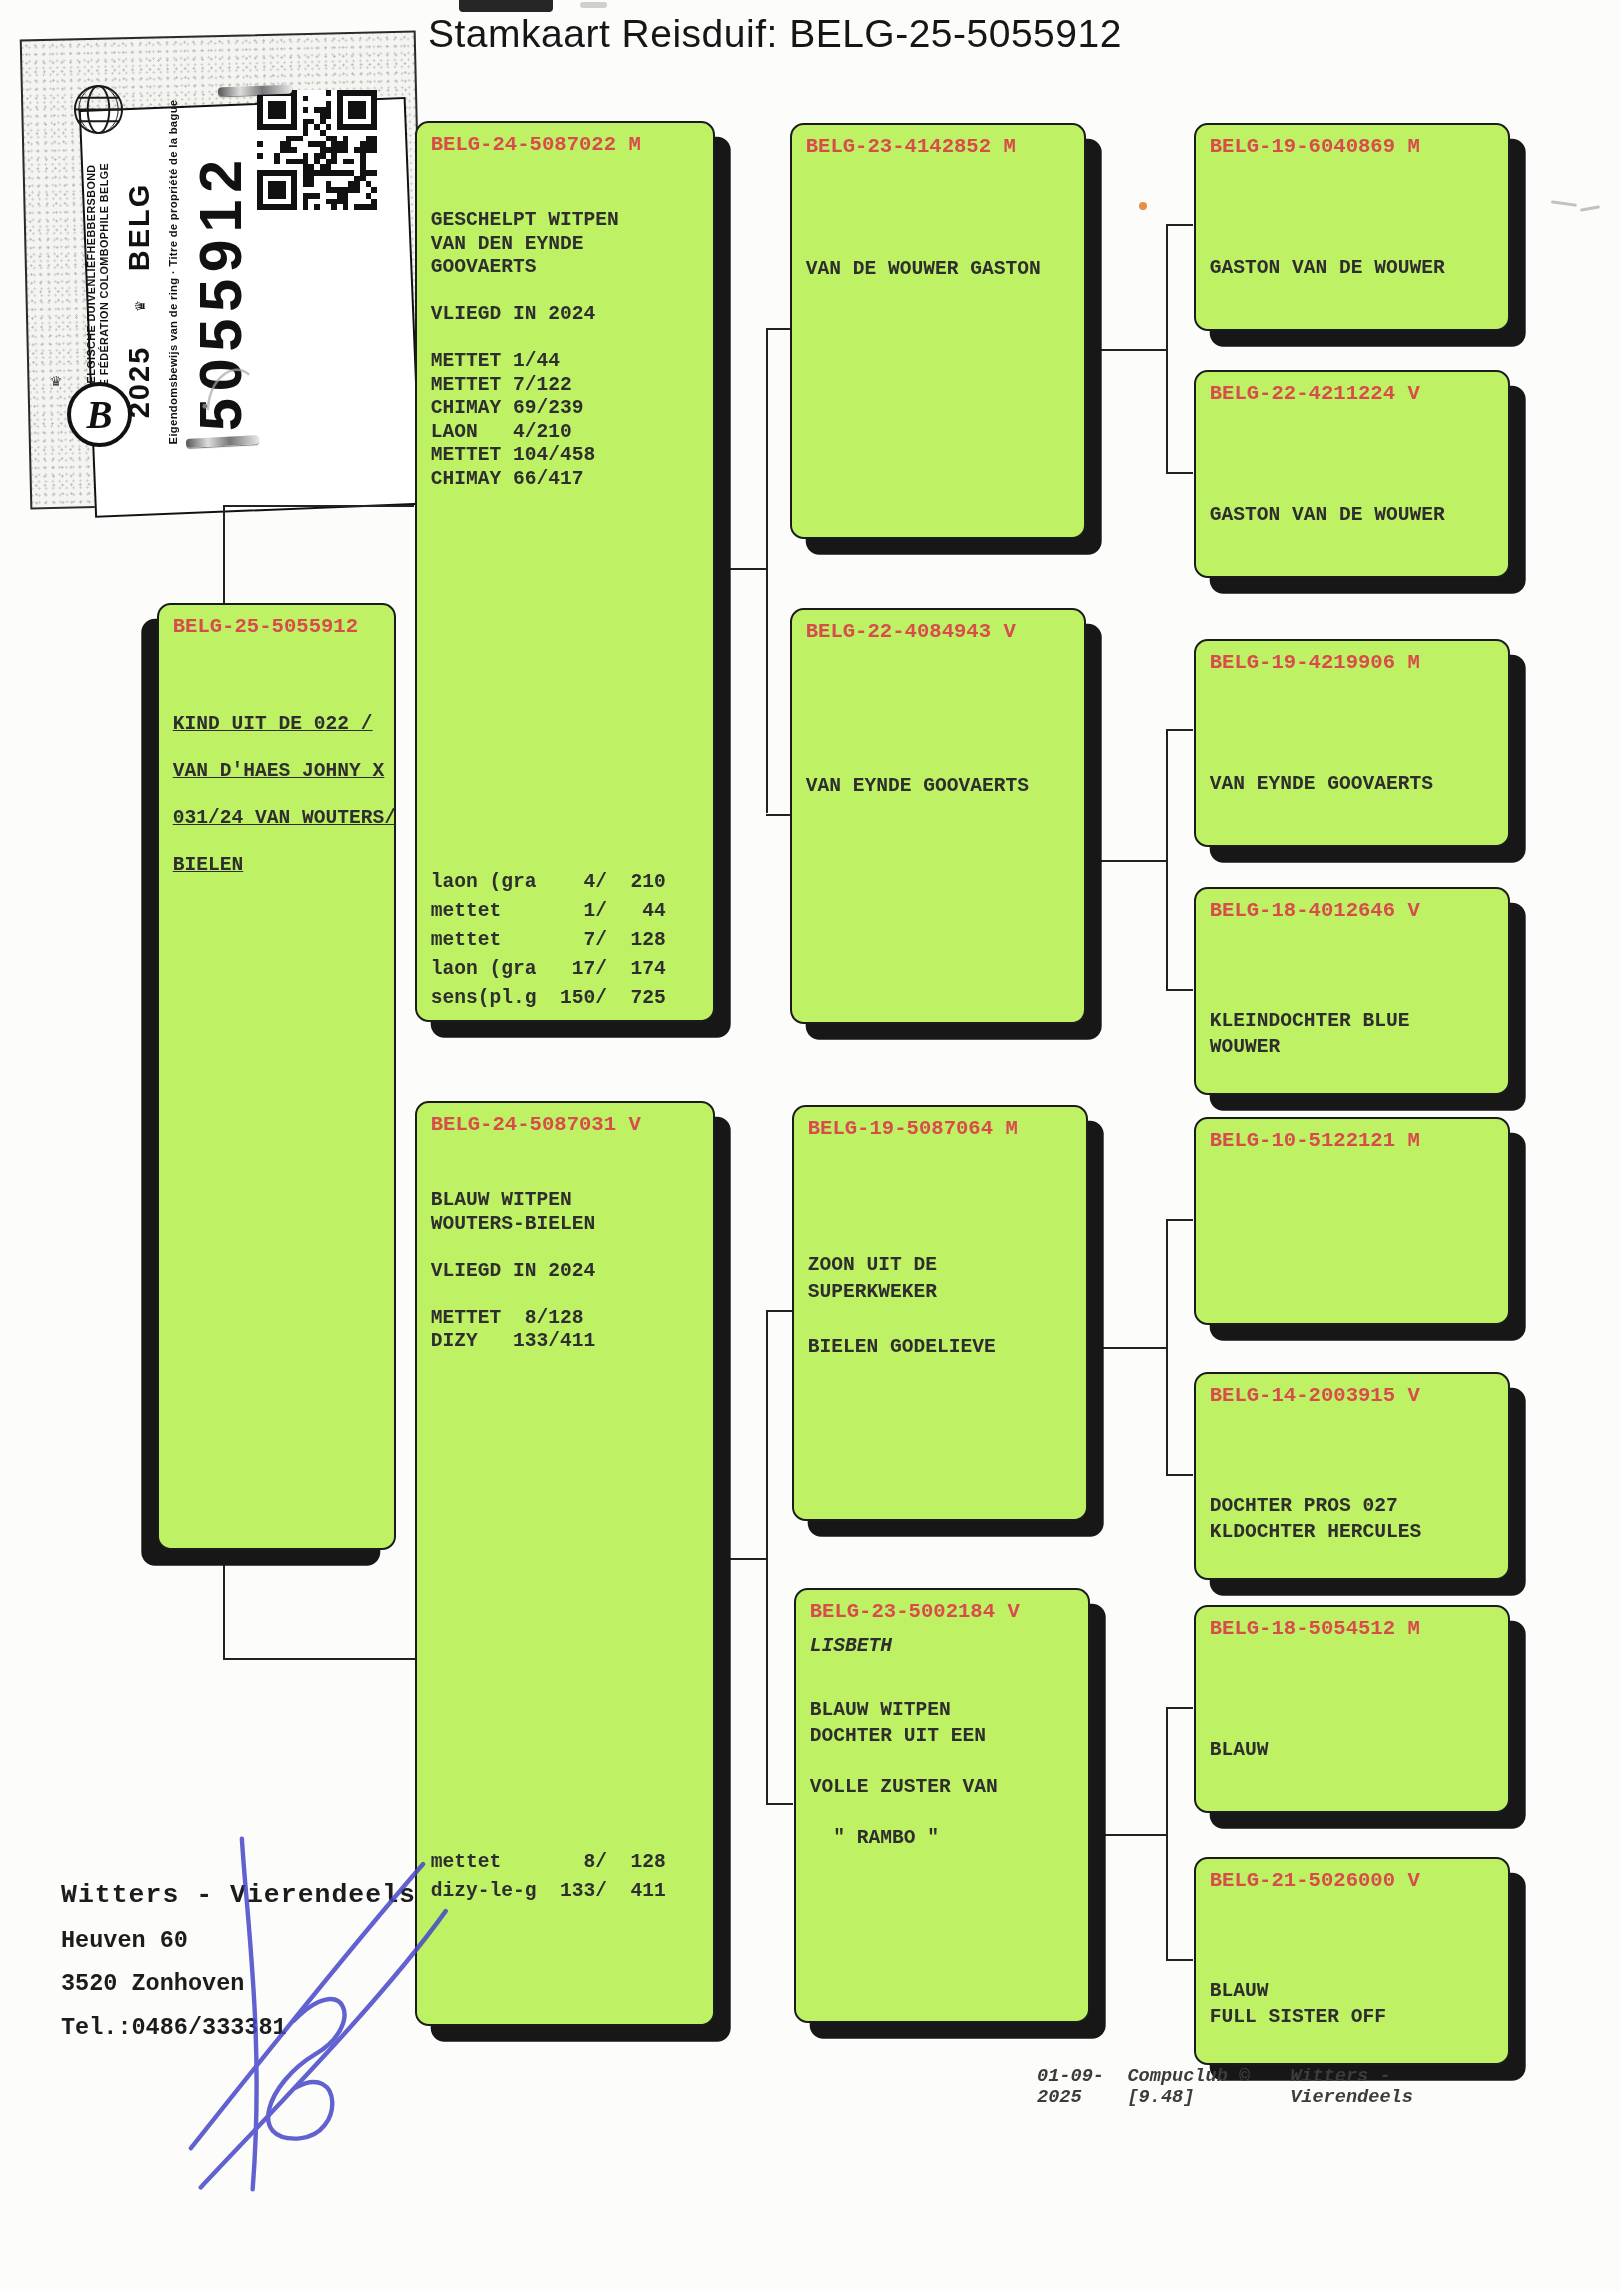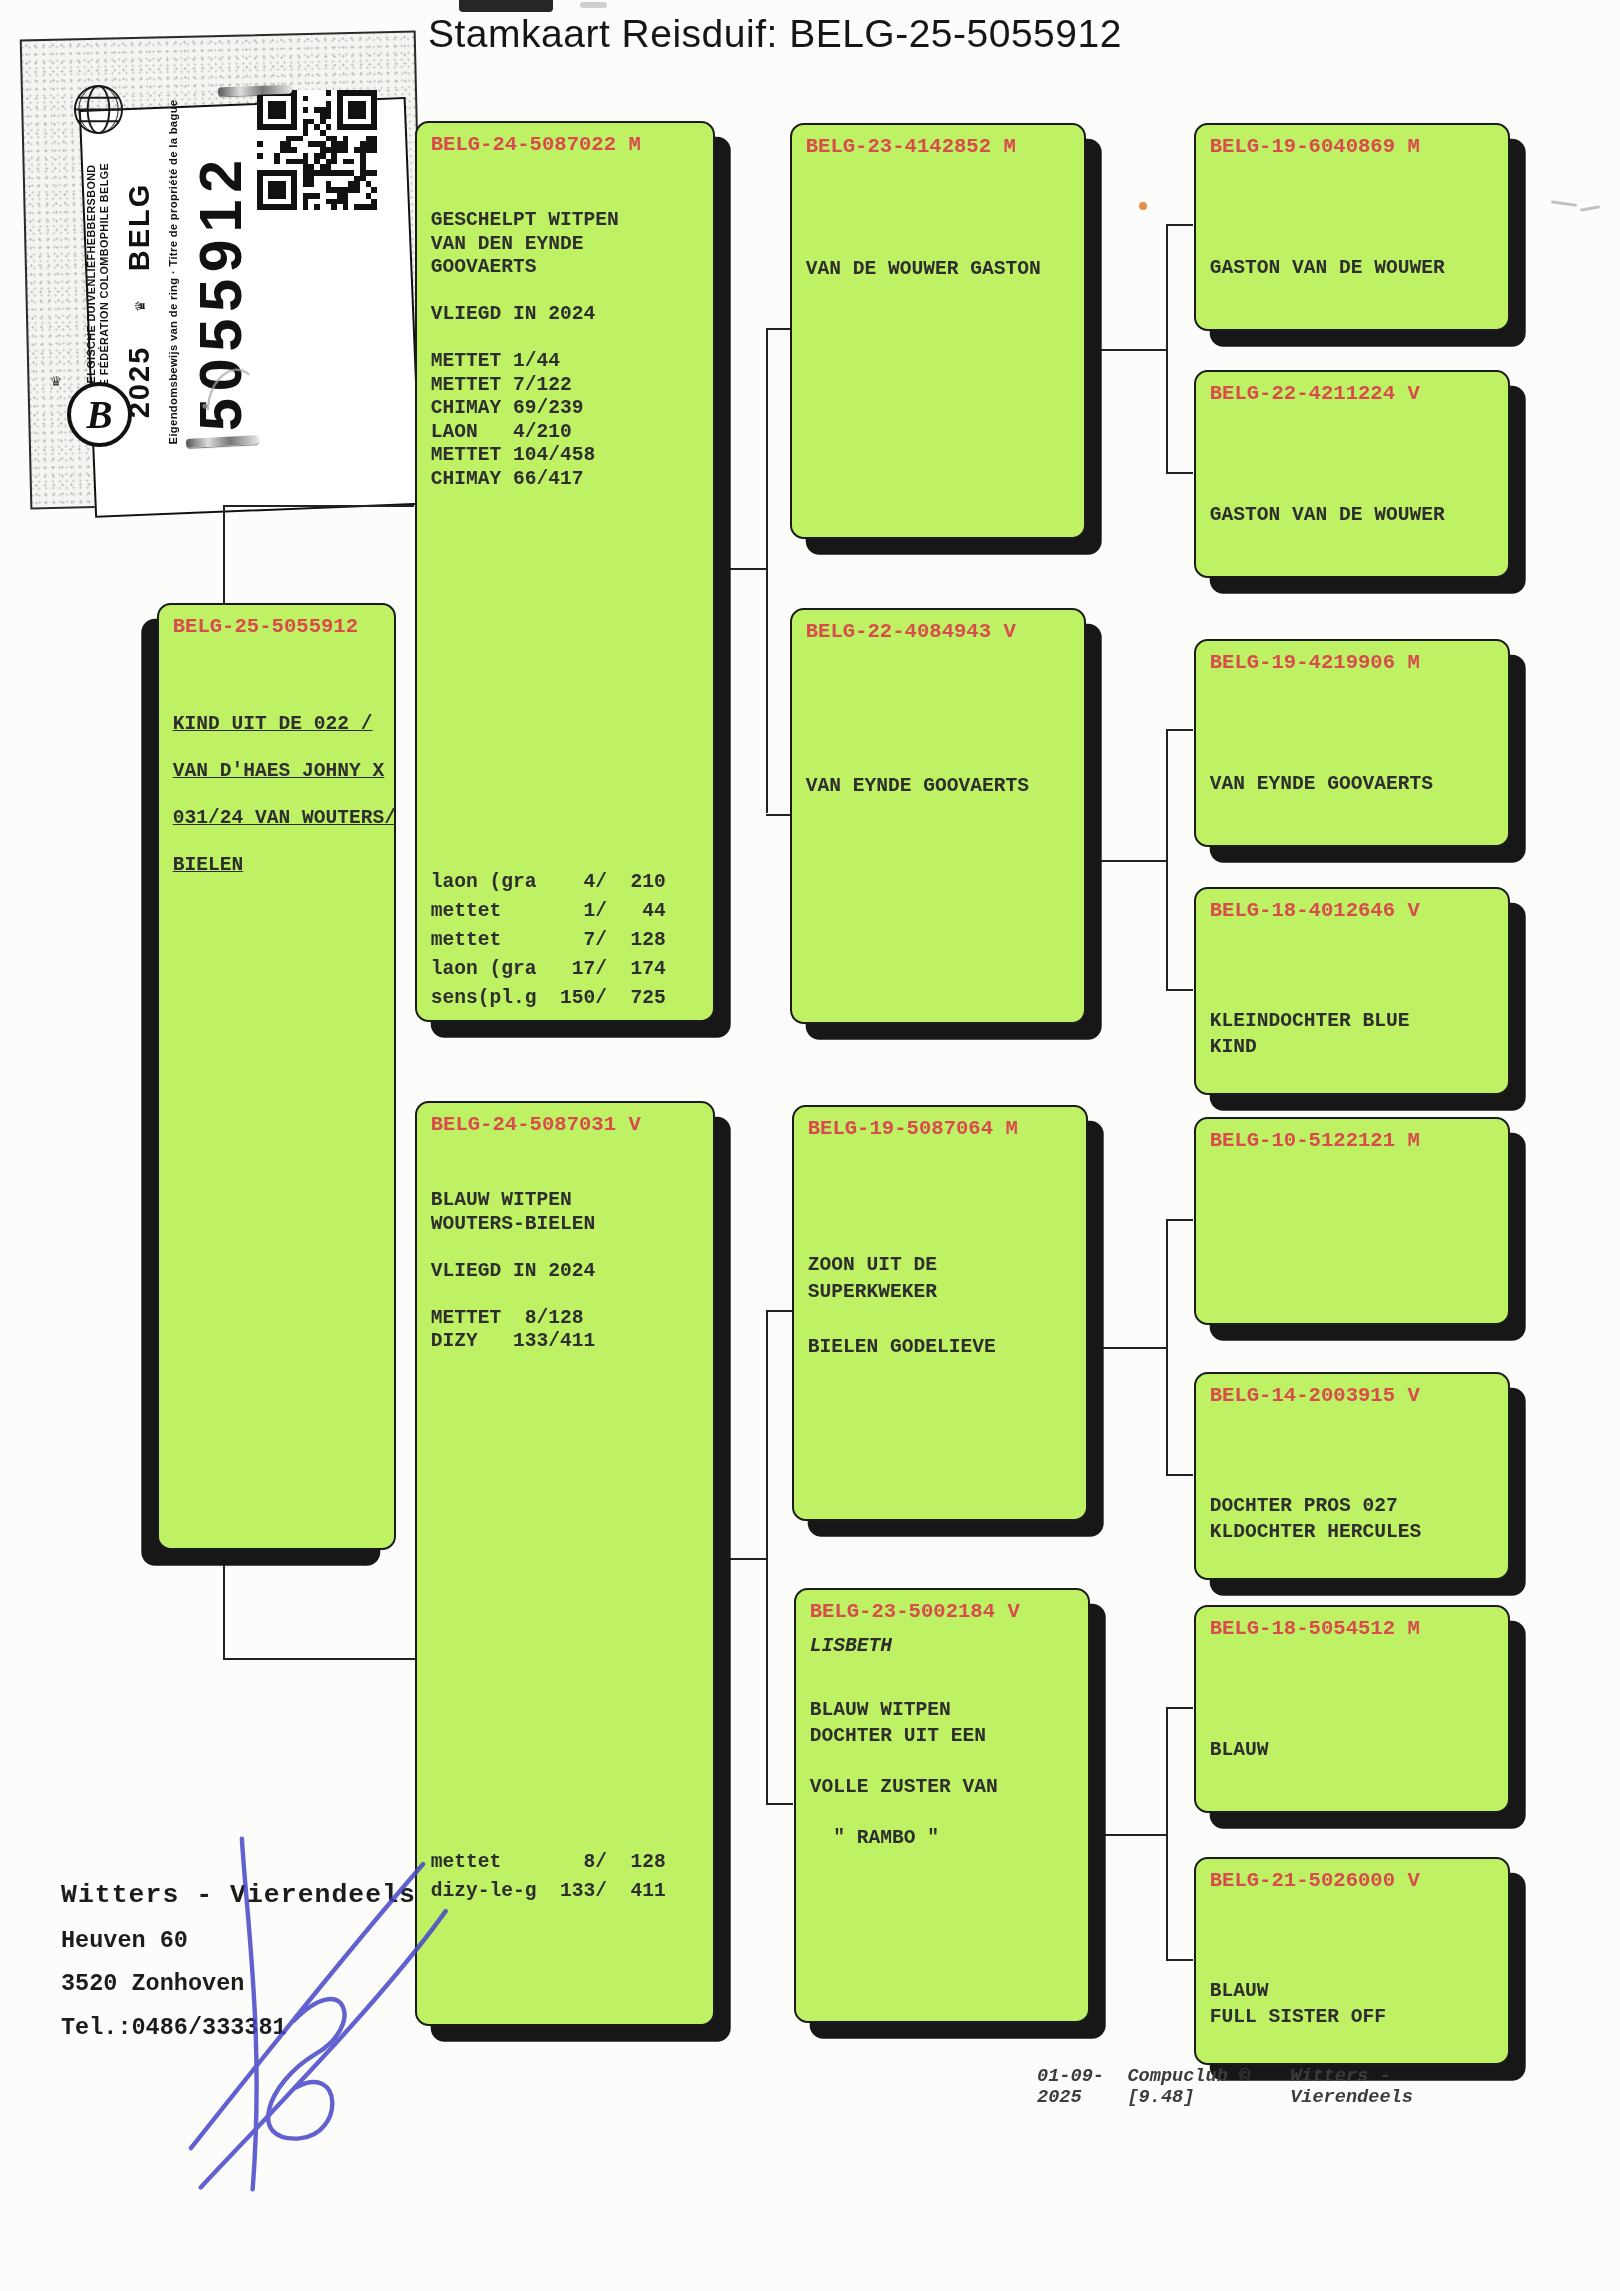--- a/index.html
+++ b/index.html
@@ -360,21 +360,21 @@
     <div class="ring">BELG-22-4211224 V</div>
     <div class="body">GASTON VAN DE WOUWER</div>
   </div>
   <div class="pbox b-ggp3">
     <div class="ring">BELG-19-4219906 M</div>
     <div class="body">VAN EYNDE GOOVAERTS</div>
   </div>
   <div class="pbox b-ggp4">
     <div class="ring">BELG-18-4012646 V</div>
     <div class="body">KLEINDOCHTER BLUE
-KIND</div>
+WOUWER</div>
   </div>
   <div class="pbox b-ggp5">
     <div class="ring">BELG-10-5122121 M</div>
   </div>
   <div class="pbox b-ggp6">
     <div class="ring">BELG-14-2003915 V</div>
     <div class="body">DOCHTER PROS 027
 KLDOCHTER HERCULES</div>
   </div>
   <div class="pbox b-ggp7">

